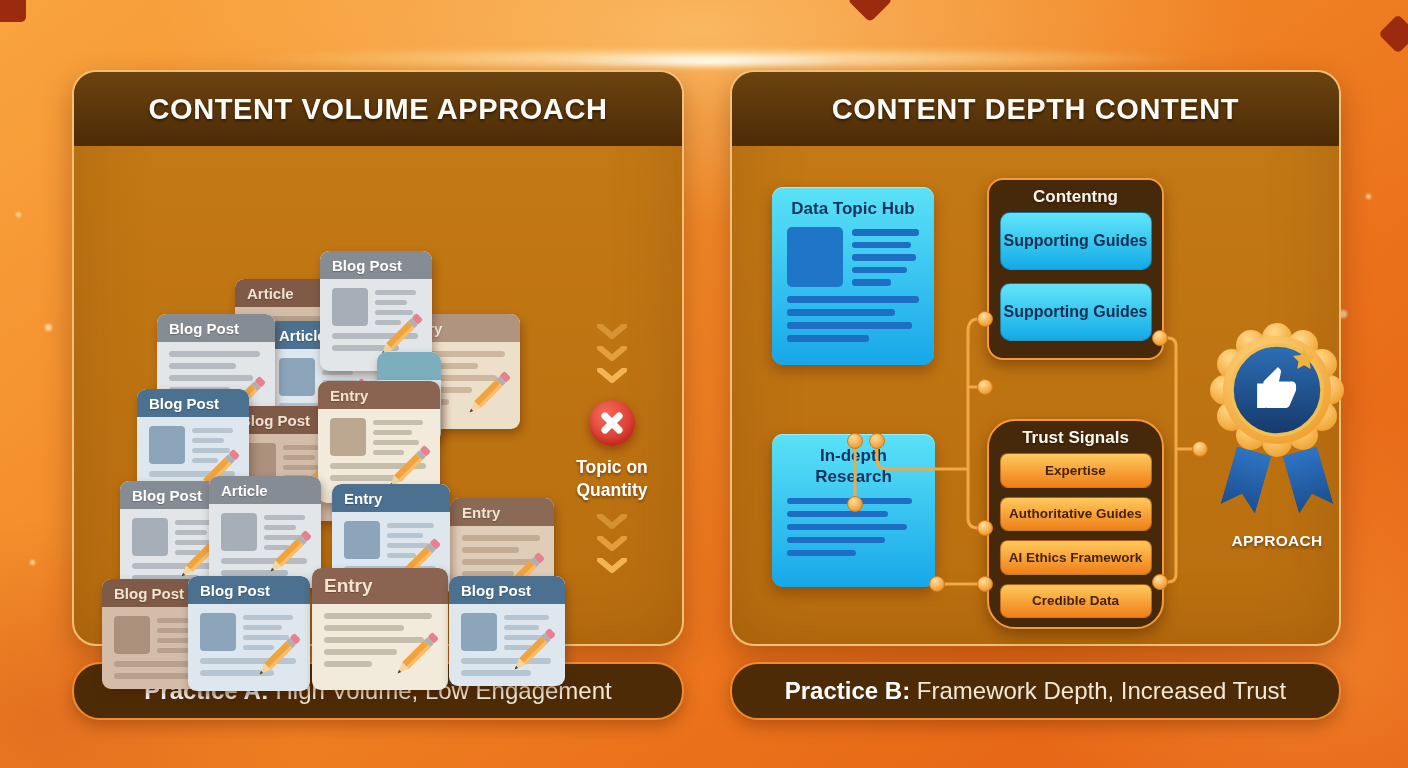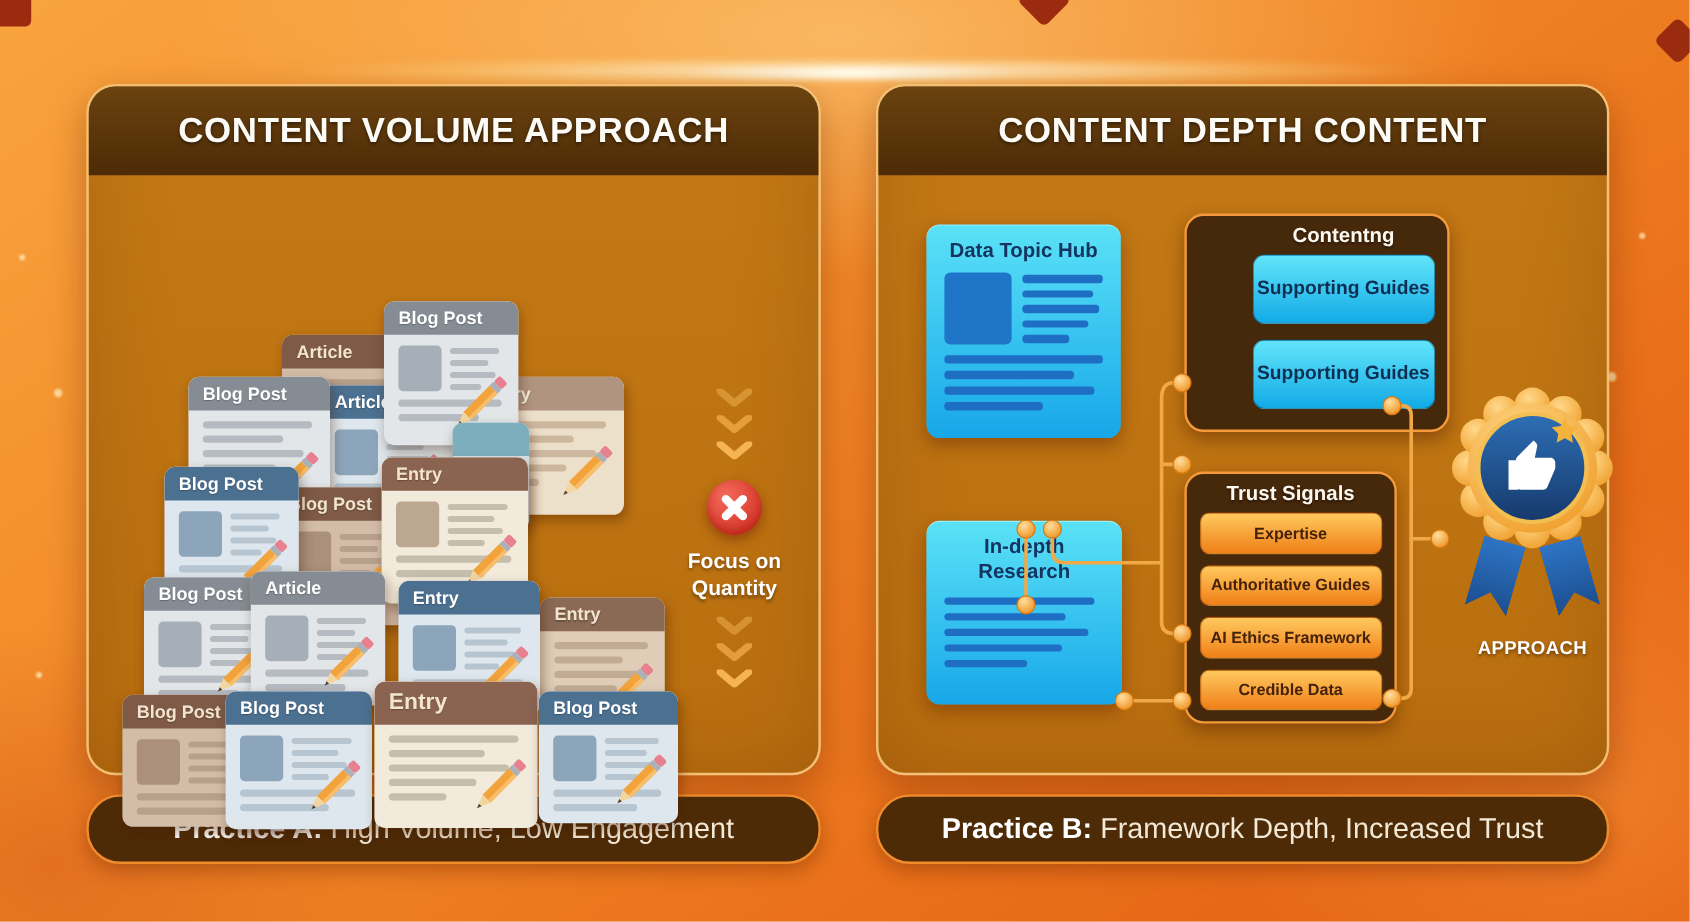--- a/index.html
+++ b/index.html
@@ -546,21 +546,21 @@
           <path d="M3 2 L15 12 L27 2" stroke="#f2b455" stroke-width="6" fill="none" stroke-linecap="round" stroke-linejoin="round"></path>
         </svg>
       <svg class="chev op2" width="30" height="15" viewBox="0 0 30 15">
           <path d="M3 2 L15 12 L27 2" stroke="#f2ad4b" stroke-width="6" fill="none" stroke-linecap="round" stroke-linejoin="round"></path>
         </svg>
       <svg class="chev op3" width="30" height="15" viewBox="0 0 30 15">
           <path d="M3 2 L15 12 L27 2" stroke="#f6b353" stroke-width="6" fill="none" stroke-linecap="round" stroke-linejoin="round"></path>
         </svg>
       <div class="x-badge"></div>
       <div class="focus-label">
-        <div>Focus on</div>
+        <div>Topic on</div>
         <div>Quantity</div>
       </div>
       <svg class="chev op1" width="30" height="15" viewBox="0 0 30 15">
           <path d="M3 2 L15 12 L27 2" stroke="#f2b455" stroke-width="6" fill="none" stroke-linecap="round" stroke-linejoin="round"></path>
         </svg>
       <svg class="chev op2" width="30" height="15" viewBox="0 0 30 15">
           <path d="M3 2 L15 12 L27 2" stroke="#f2ad4b" stroke-width="6" fill="none" stroke-linecap="round" stroke-linejoin="round"></path>
         </svg>
       <svg class="chev op3" width="30" height="15" viewBox="0 0 30 15">
           <path d="M3 2 L15 12 L27 2" stroke="#f6b353" stroke-width="6" fill="none" stroke-linecap="round" stroke-linejoin="round"></path>
@@ -603,27 +603,27 @@
         <div class="cyan-wide" style="margin-top:2px;">
           <div class="cyan-line" style="width:94%"></div>
           <div class="cyan-line" style="width:76%"></div>
           <div class="cyan-line" style="width:90%"></div>
           <div class="cyan-line" style="width:74%"></div>
           <div class="cyan-line" style="width:52%"></div>
         </div>
       </div>
     </div>
 
-    <div class="dark-box" style="left:255px;top:32px;height:178px;padding-left:44px;">
+    <div class="dark-box" style="left:255px;top:32px;height:178px;">
       <div class="dark-box-title">Contentng</div>
       <div class="guide-btn">Supporting Guides</div>
       <div class="guide-btn">Supporting Guides</div>
     </div>
 
-    <div class="dark-box" style="left:255px;top:247px;height:206px;">
+    <div class="dark-box" style="left:255px;top:273px;height:206px;border-radius:28px;">
       <div class="dark-box-title">Trust Signals</div>
       <div class="trust-btn">Expertise</div>
       <div class="trust-btn">Authoritative Guides</div>
       <div class="trust-btn">AI Ethics Framework</div>
       <div class="trust-btn">Credible Data</div>
     </div>
 
     <svg class="connector-svg" width="607" height="498" viewBox="0 74 607 498" style="top:0;height:498px;">
       <defs>
         <radialGradient id="dotGrad" cx="38%" cy="30%" r="75%">

